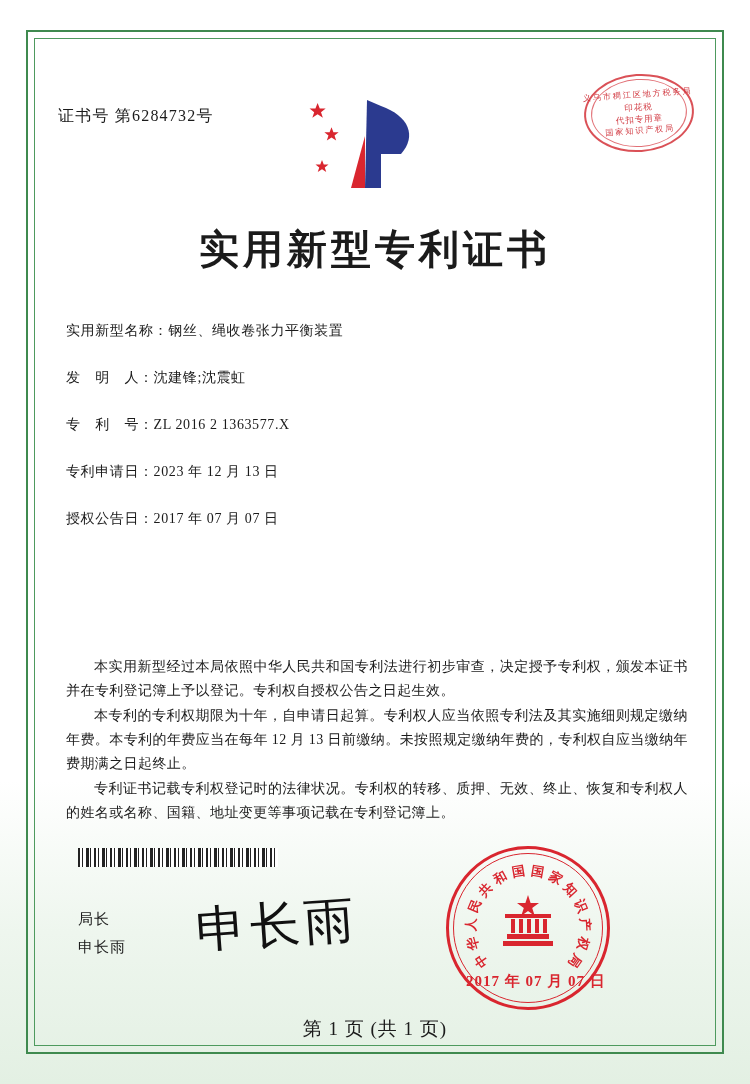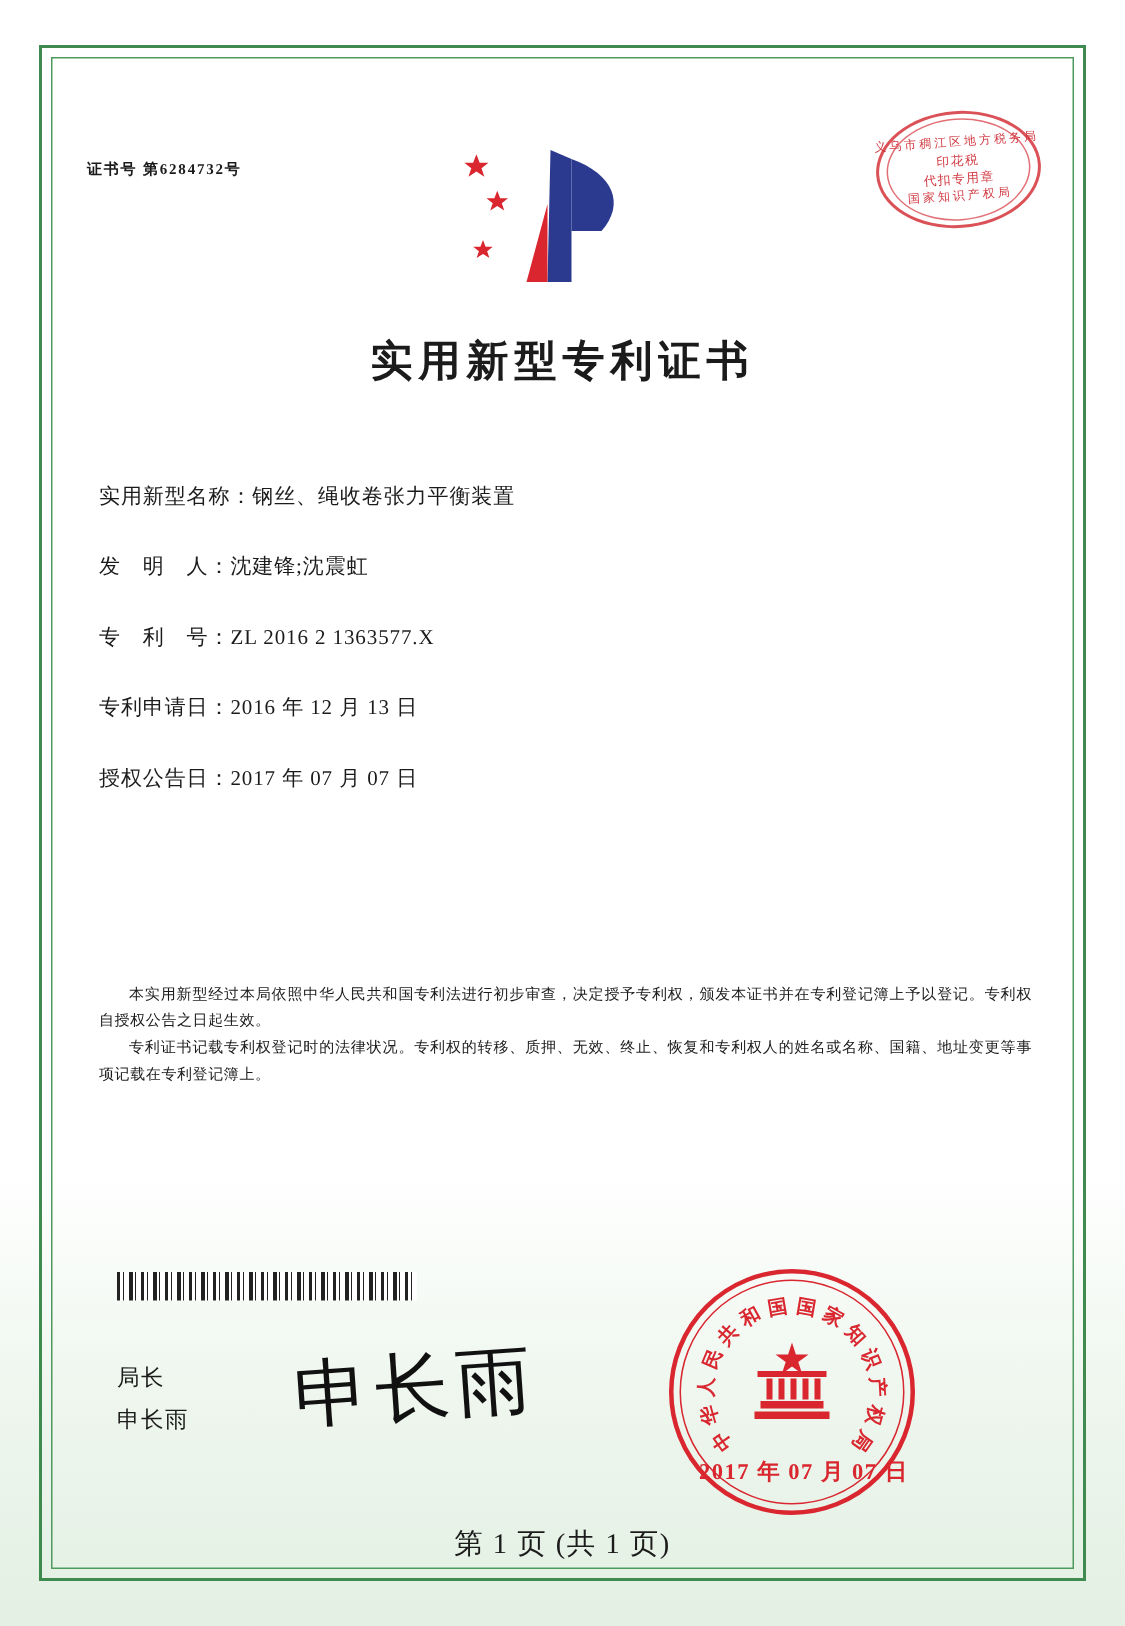--- a/index.html
+++ b/index.html
@@ -28,37 +28,36 @@
   }
   .border-inner {
     position: absolute;
     left: 34px; top: 38px; right: 34px; bottom: 38px;
     border: 1px solid #4e9a5e;
   }
 
   .cert-no {
     position: absolute;
     left: 58px; top: 106px;
-    font-size: 10px;
+    font-size: 16px;
     letter-spacing: 1.2px;
     font-family: "Liberation Serif", serif;
-    font-weight: bold;
   }
 
   
   .logo {
     position: absolute;
     left: 305px; top: 92px;
     width: 130px; height: 105px;
   }
   .title {
     position: absolute;
     left: 0; right: 0; top: 222px;
     text-align: center;
-    font-size: 28px;
+    font-size: 40px;
     font-weight: bold;
     letter-spacing: 4px;
     font-family: Liberation Sans, sans-serif;
   }
 
   
   .seal-sq {
     position: absolute;
     right: 56px; top: 74px;
     width: 110px; height: 78px;
@@ -102,21 +101,21 @@
     margin-bottom: 29px;
     letter-spacing: .6px;
     white-space: nowrap;
   }
   .field .lbl { display: inline; }
   .field .val { display: inline; }
 
   .body-text {
     position: absolute;
     left: 66px; right: 62px; top: 655px;
-    font-size: 10px;
+    font-size: 14px;
     line-height: 1.72;
     text-align: justify;
     letter-spacing: .4px;
   }
   .body-text p { margin: 0 0 1px 0; text-indent: 2em; }
 
   
   .barcode {
     position: absolute;
     left: 78px; top: 848px;
@@ -238,29 +237,30 @@
     <div class="field">
       <span class="lbl">实用新型名称：</span><span class="val">钢丝、绳收卷张力平衡装置</span>
     </div>
     <div class="field">
       <span class="lbl">发　明　人：</span><span class="val">沈建锋;沈震虹</span>
     </div>
     <div class="field">
       <span class="lbl">专　利　号：</span><span class="val">ZL 2016 2 1363577.X</span>
     </div>
     <div class="field">
-      <span class="lbl">专利申请日：</span><span class="val">2016 年 12 月 13 日</span>
+      <span class="lbl">专利申请日：</span><span class="val">2023 年 12 月 13 日</span>
     </div>
     <div class="field">
       <span class="lbl">授权公告日：</span><span class="val">2017 年 07 月 07 日</span>
     </div>
   </div>
 
   <div class="body-text">
     <p>本实用新型经过本局依照中华人民共和国专利法进行初步审查，决定授予专利权，颁发本证书并在专利登记簿上予以登记。专利权自授权公告之日起生效。</p>
+    <p>本专利的专利权期限为十年，自申请日起算。专利权人应当依照专利法及其实施细则规定缴纳年费。本专利的年费应当在每年 12 月 13 日前缴纳。未按照规定缴纳年费的，专利权自应当缴纳年费期满之日起终止。</p>
     <p>专利证书记载专利权登记时的法律状况。专利权的转移、质押、无效、终止、恢复和专利权人的姓名或名称、国籍、地址变更等事项记载在专利登记簿上。</p>
   </div>
 
   <div class="barcode"></div>
 
   <div class="signer">
     <div>局长</div>
     <div>申长雨</div>
   </div>
   <div class="handwriting">申长雨</div>

